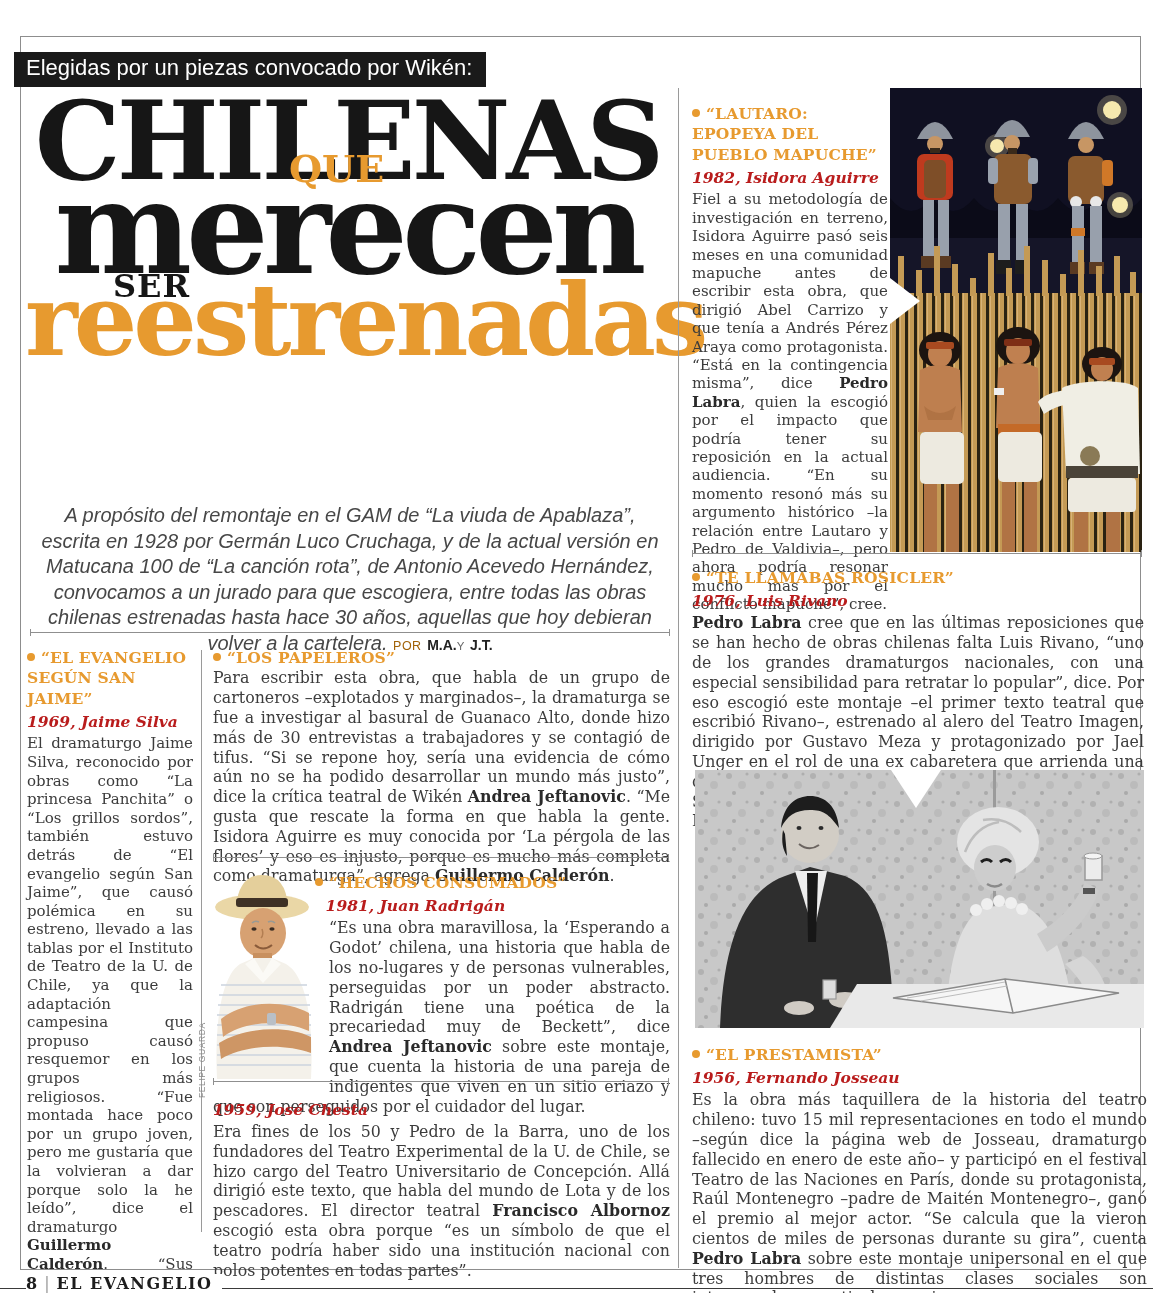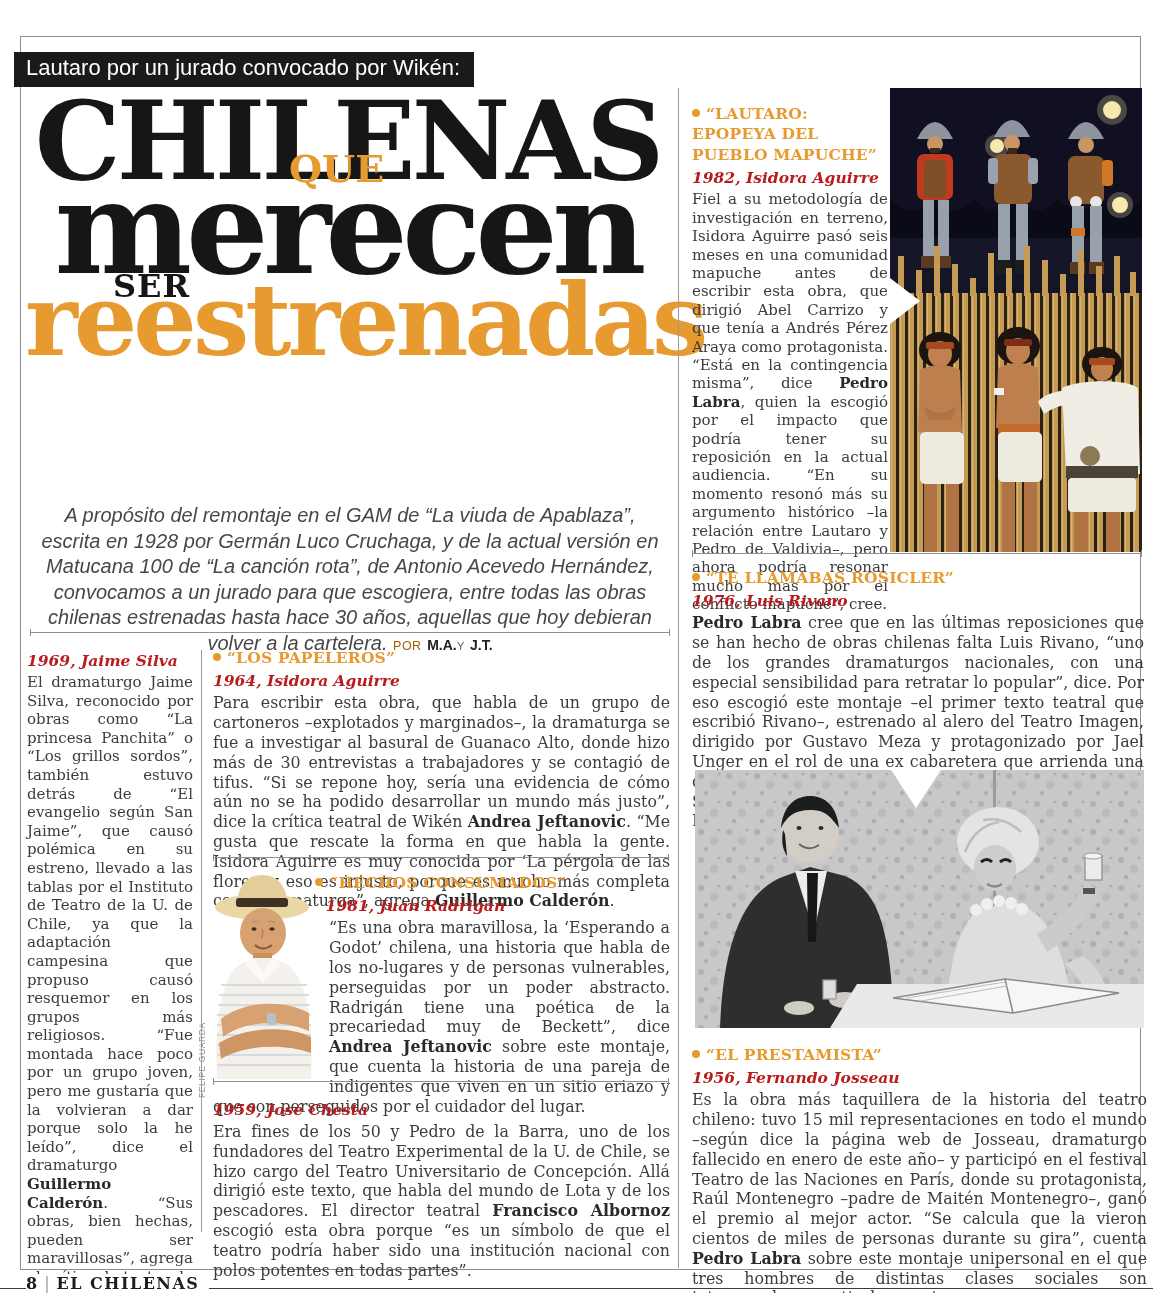--- a/index.html
+++ b/index.html
@@ -63,48 +63,48 @@
   .footer .pub{font-weight:bold;letter-spacing:1.5px;}
 </style>
 </head>
 <body>
 
 <div class="page">
 
   <div class="abs frame"></div>
 
   <div class="abs banner">
-    <span>Lautaro por un jurado convocado por Wikén:</span>
+    <span>Elegidas por un piezas convocado por Wikén:</span>
   </div>
 
   <div class="abs headline">
     <div class="hl2"><span>CHILENAS</span><span class="hl-que">QUE</span></div>
     <div class="hl3">merecen</div>
     <div class="hl4"><span class="hl-ser">SER</span><span>reestrenadas</span></div>
   </div>
 
   <div class="abs intro">
     <span>A propósito del remontaje en el GAM de “La viuda de Apablaza”, escrita en 1928 por Germán Luco Cruchaga, y de la actual versión en Matucana 100 de “La canción rota”, de Antonio Acevedo Hernández, convocamos a un jurado para que escogiera, entre todas las obras chilenas estrenadas hasta hace 30 años, aquellas que hoy debieran volver a la cartelera.</span>
     <span class="por">POR</span>
     <span class="sig">M.A.</span><span class="ylab">Y</span>
     <span class="sig">J.T.</span>
   </div>
 
   <div class="abs hrule" style="left:30px;top:632px;width:640px;"></div>
   <div class="abs vrule" style="left:201px;top:650px;height:582px;"></div>
   <div class="abs vrule" style="left:678px;top:88px;height:1180px;"></div>
 
   <div class="abs col-narrow">
+    <h3 class="sec-title"><span class="dot"></span><span>“EL EVANGELIO SEGÚN SAN JAIME”</span></h3>
     <div class="byline">1969, Jaime Silva</div>
     <p class="body"><span>El dramaturgo Jaime Silva, reconocido por obras como “La princesa Panchita” o “Los grillos sordos”, también estuvo detrás de “El evangelio según San Jaime”, que causó polémica en su estreno, llevado a las tablas por el Instituto de Teatro de la U. de Chile, ya que la adaptación campesina que propuso causó resquemor en los grupos más religiosos. “Fue montada hace poco por un grupo joven, pero me gustaría que la volvieran a dar porque solo la he leído”, dice el dramaturgo </span><b>Guillermo Calderón</b><span>. “Sus obras, bien hechas, pueden ser maravillosas”, agrega el crítico de teatro de “El Mercurio” </span></p>
   </div>
 
   <div class="abs colb" style="left:213px;top:648px;">
     <h3 class="sec-title"><span class="dot"></span><span>“LOS PAPELEROS”</span></h3>
-    <div class="byline">1964, Isidora Aguirre</div>
     <p class="body"><span>Para escribir esta obra, que habla de un grupo de cartoneros –explotados y marginados–, la dramaturga se fue a investigar al basural de Guanaco Alto, donde hizo más de 30 entrevistas a trabajadores y se contagió de tifus. “Si se repone hoy, sería una evidencia de cómo aún no se ha podido desarrollar un mundo más justo”, dice la crítica teatral de Wikén </span><b>Andrea Jeftanovic</b><span>. “Me gusta que rescate la forma en que habla la gente. Isidora Aguirre es muy conocida por ‘La pérgola de las flores’ y eso es injusto, porque es mucho más completa como dramaturga”, agrega </span><b>Guillermo Calderón</b><span>.</span></p>
   </div>
 
   <div class="abs hrule" style="left:213px;top:857px;width:456px;"></div>
 
   <div class="abs colb" style="left:213px;top:869px;min-height:212px;">
     <div class="radrigan-float">
       <svg class="photo" width="110" height="212" viewBox="0 0 110 212">
         <ellipse cx="53" cy="40" rx="47" ry="13" fill="#EAD7A6"></ellipse>
         <path d="M27 40 Q30 8 53 8 Q77 8 79 40 Z" fill="#E4CF9B"></path>
@@ -319,16 +319,16 @@
   </div>
 
   <div class="abs colr-wide" style="left:692px;top:1045px;width:455px;">
     <h3 class="sec-title"><span class="dot"></span><span>“EL PRESTAMISTA”</span></h3>
     <div class="byline">1956, Fernando Josseau</div>
     <p class="body"><span>Es la obra más taquillera de la historia del teatro chileno: tuvo 15 mil representaciones en todo el mundo –según dice la página web de Josseau, dramaturgo fallecido en enero de este año– y participó en el festival Teatro de las Naciones en París, donde su protagonista, Raúl Montenegro –padre de Maitén Montenegro–, ganó el premio al mejor actor. “Se calcula que la vieron cientos de miles de personas durante su gira”, cuenta </span><b>Pedro Labra</b><span> sobre este montaje unipersonal en el que tres hombres de distintas clases sociales son interrogados a partir de un crimen.</span></p>
   </div>
 
   <div class="abs footer-line"></div>
   <div class="abs footer">
-    <span class="pg">8</span><span class="sep">|</span><span class="pub">EL CHILENAS</span>
+    <span class="pg">8</span><span class="sep">|</span><span class="pub">EL EVANGELIO</span>
   </div>
 
 </div>
 
 </body></html>

